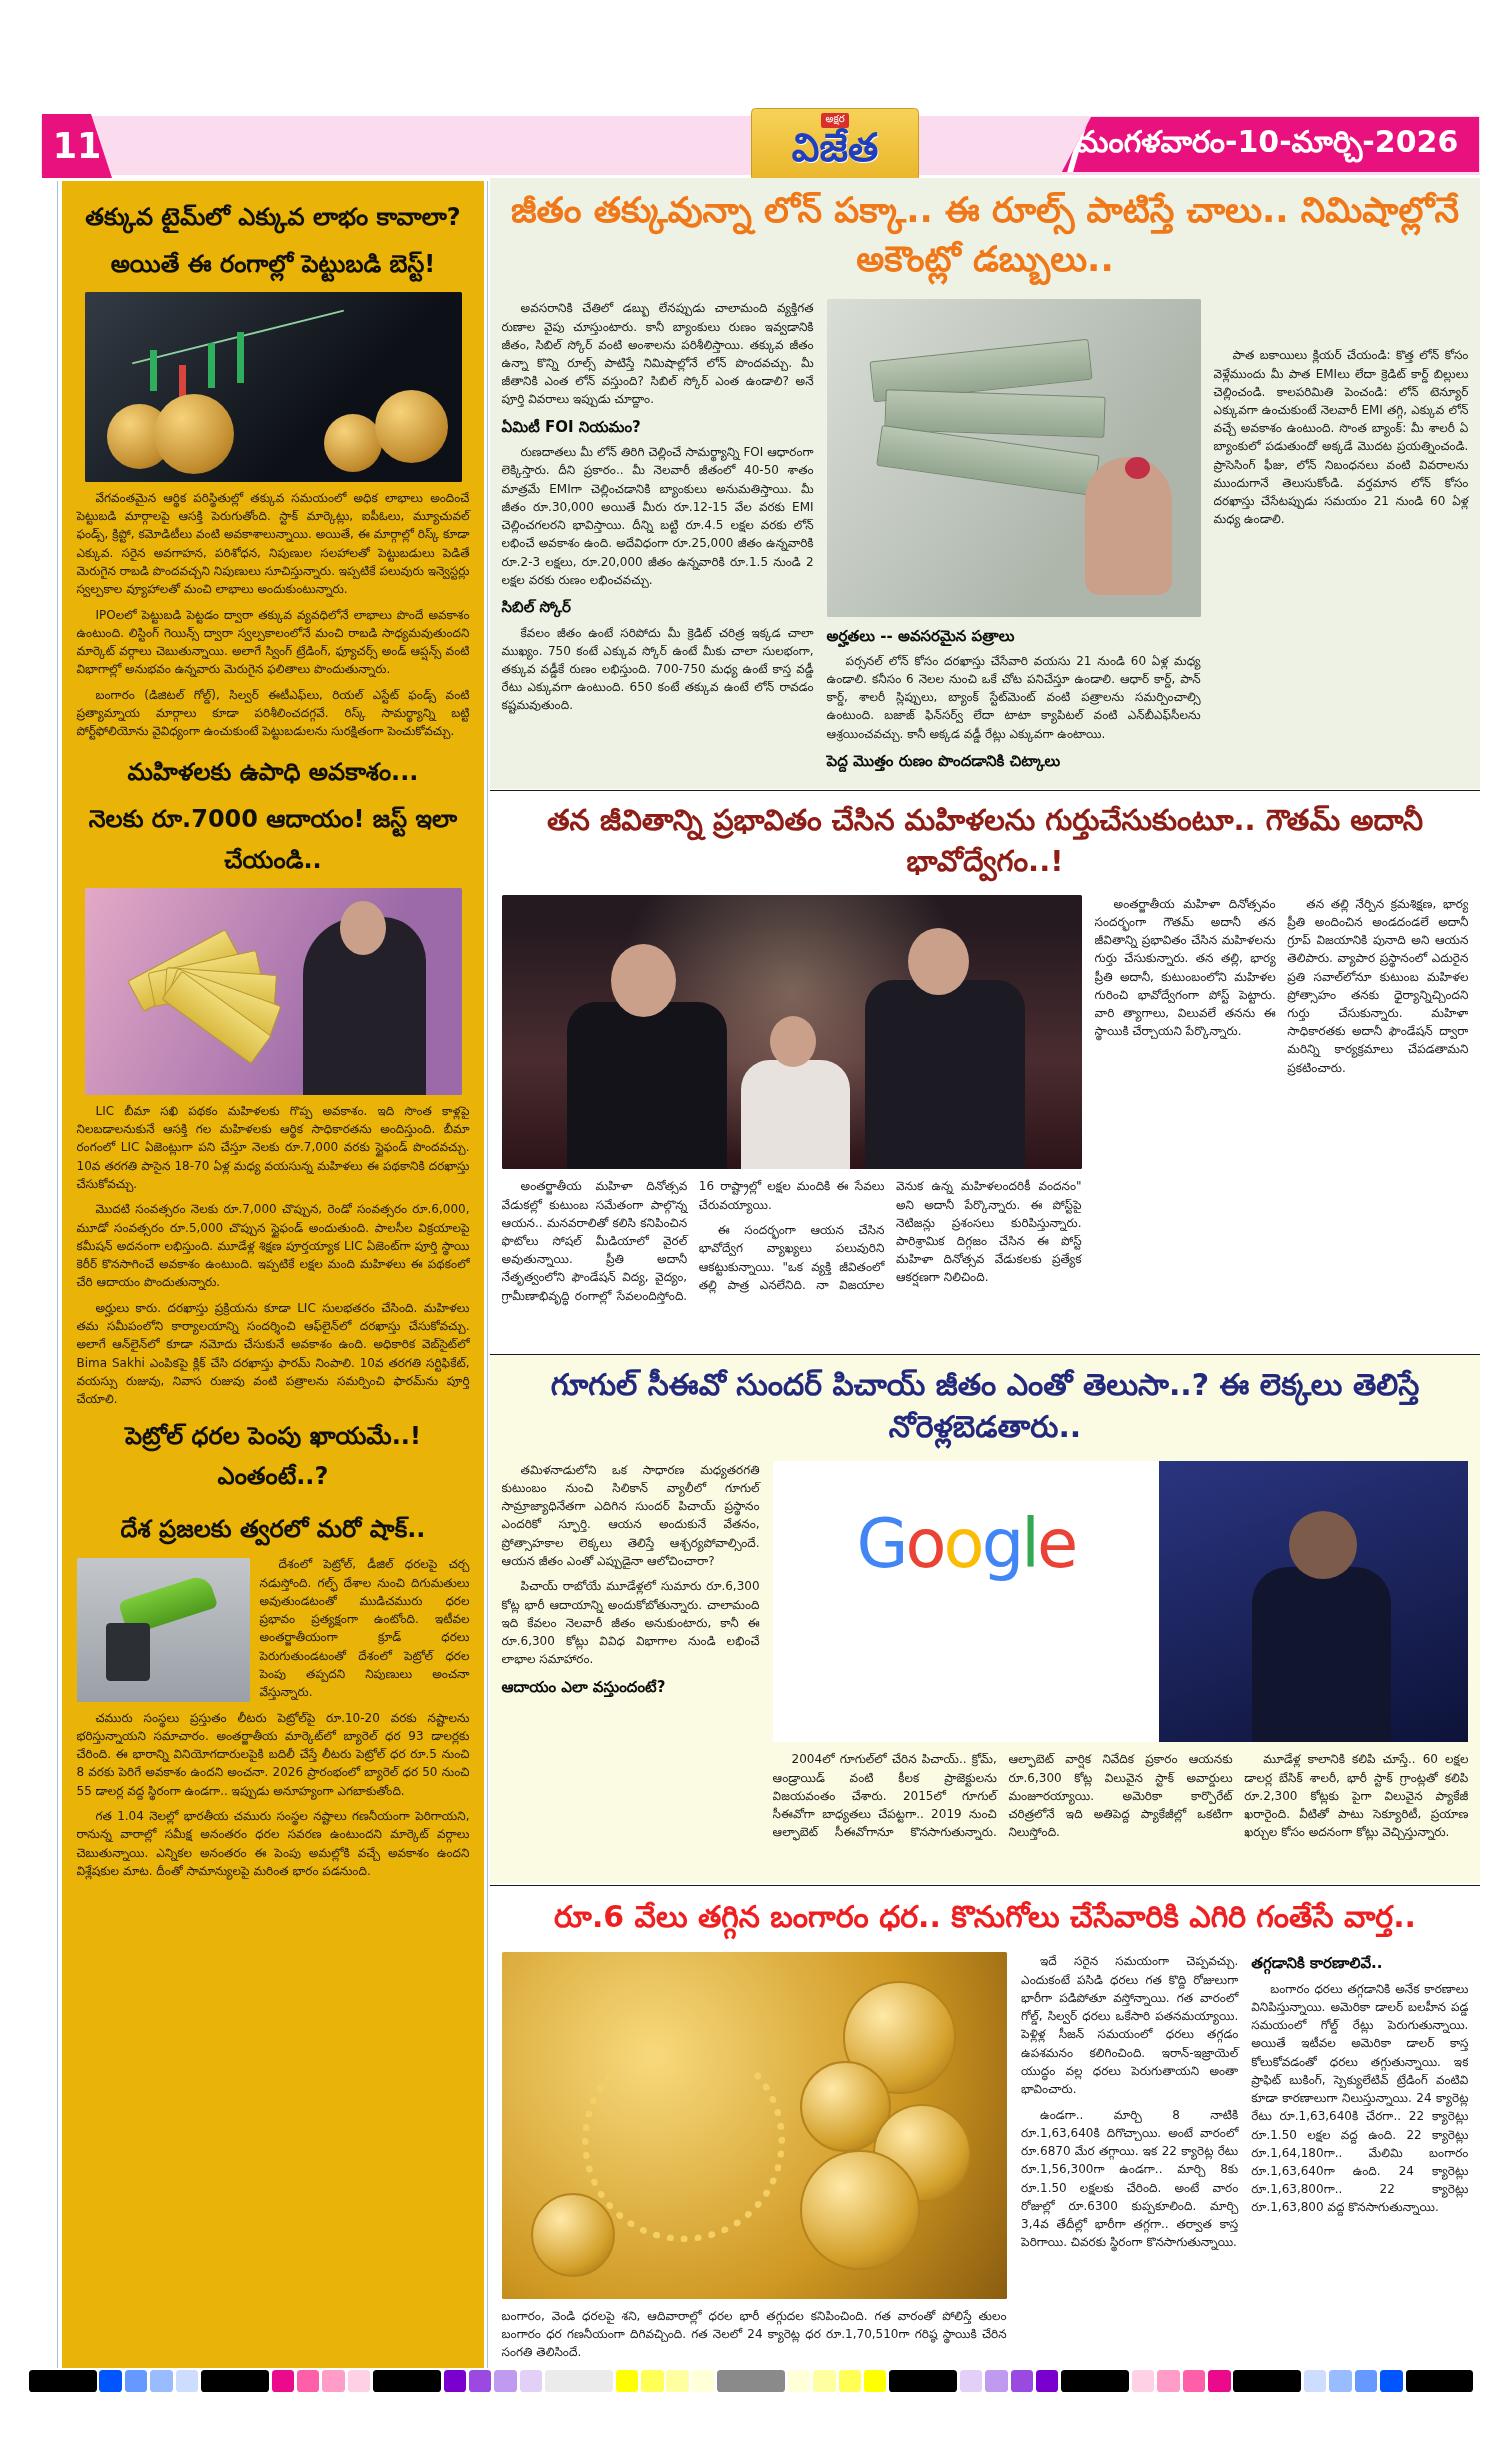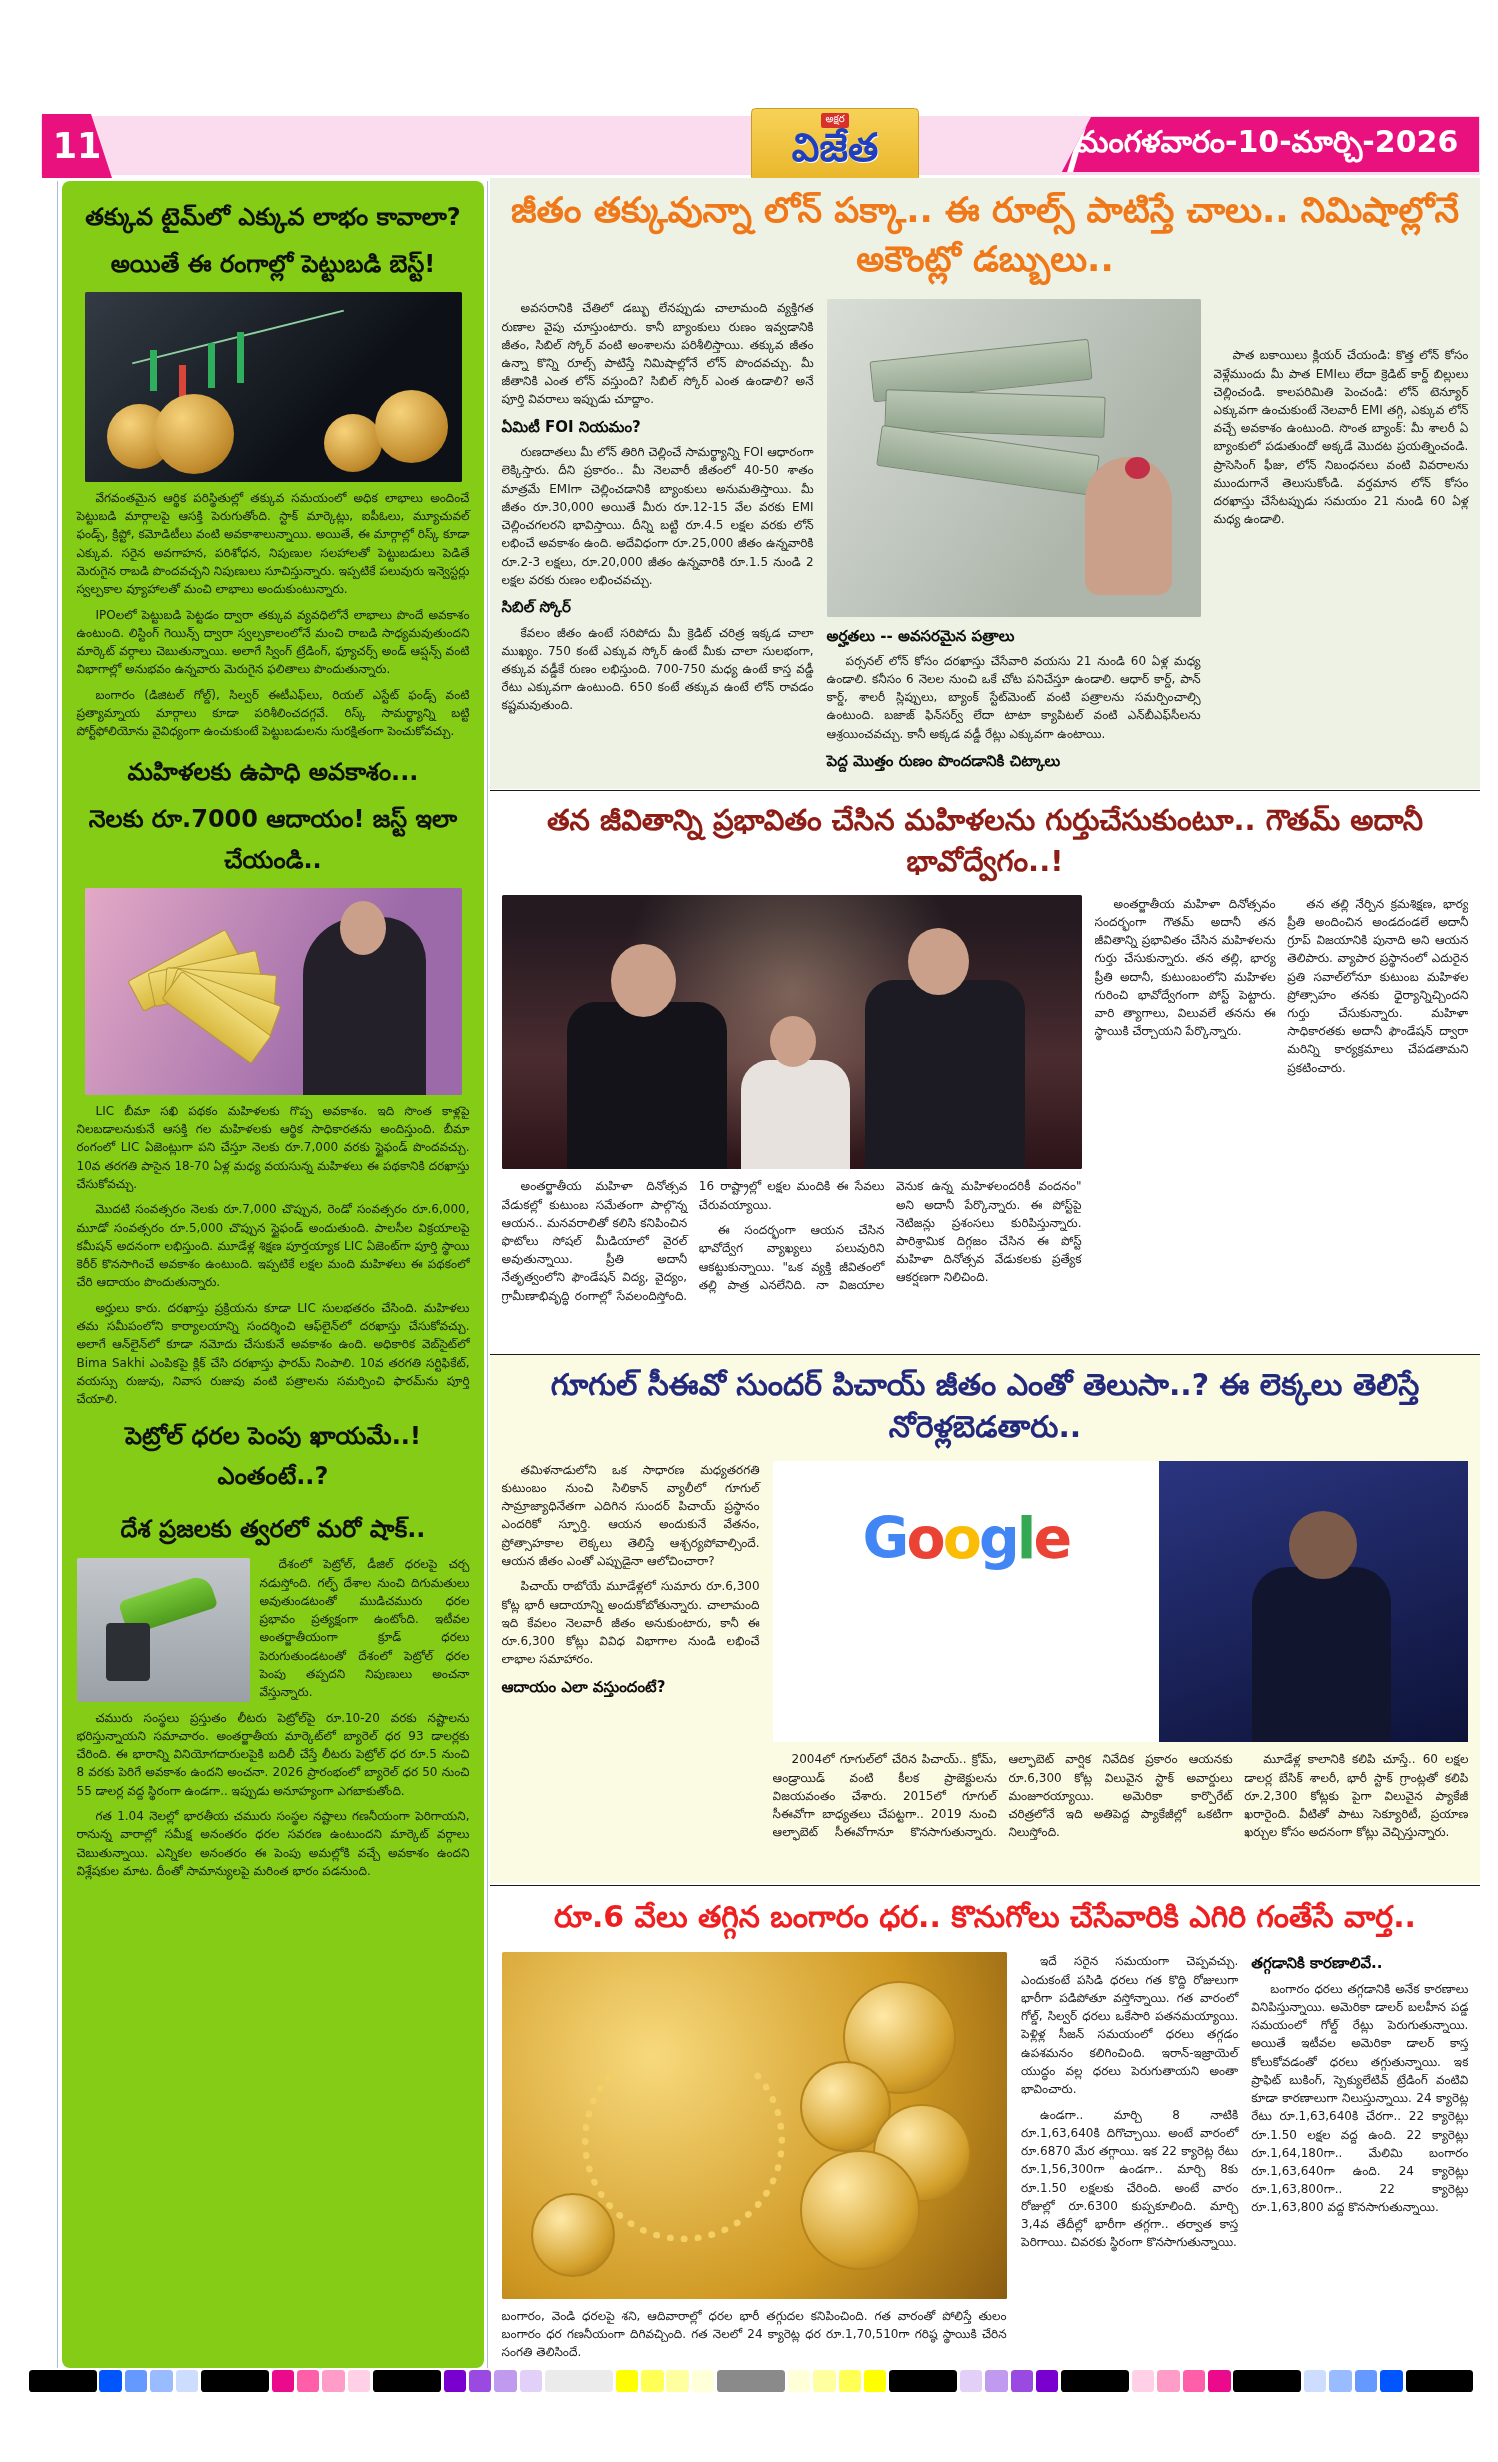--- a/index.html
+++ b/index.html
@@ -24,22 +24,22 @@
   .dateband::before{content:"";position:absolute;left:19px;top:0;width:5.8px;height:100%;background:#fff;transform:skewX(-16deg);}
 
   
   .lh{font-size:24px;font-weight:bold;text-align:center;color:#101010;line-height:1.7;margin:11.6px 0 5.8px;}
   .body-txt{font-size:12px;line-height:1.52;text-align:justify;color:#1b1b1b;}
   .body-txt p{margin:0 0 7.3px;text-indent:19px;}
   .sub{font-weight:bold;font-size:15px;color:#0d0d0d;margin:5.8px 0 4.4px;}
   .imgframe{margin:7.3px auto;position:relative;overflow:hidden;border-radius:1.5px;}
 
   
-  .left-col{position:absolute;left:62px;top:181px;width:422px;height:2187px;background:#84cc16;
-            box-sizing:border-box;padding:4.4px 14.5px;border-radius:8px;}
+  .left-col{position:absolute;left:62px;top:181px;width:422px;height:2187px;background:#eab308;
+            box-sizing:border-box;padding:4.4px 14.5px;}
   .img-invest{width:377px;height:190px;background:linear-gradient(135deg,#343b44,#0d1117 65%);}
   .coin{position:absolute;border-radius:50%;background:radial-gradient(circle at 35% 30%,#f6d27a,#c08a2c 70%,#8a5c10);}
   .candle{position:absolute;width:7.3px;background:#2fae5e;}
   .candle.red{background:#d8453a;}
   .trend{position:absolute;left:44px;top:44px;width:218px;height:2.2px;background:#8fd0a0;transform:rotate(-14deg);}
   .img-woman{width:377px;height:207px;background:linear-gradient(115deg,#e3a9c6,#9c6aa8 70%);}
   .fig-dark{position:absolute;left:218px;top:29px;width:123px;height:178px;background:#23202a;border-radius:58px 44px 0 0;}
   .head-skin{position:absolute;left:255px;top:13px;width:46px;height:54px;background:#caa08a;border-radius:50%;}
   .note{position:absolute;width:109px;height:33px;background:linear-gradient(#efda77,#d9b93f);border:0.7px solid #b89a2e;border-radius:2.9px;}
   .img-petrol{float:left;width:173px;height:144px;margin:2.9px 10px 4.4px 0;background:linear-gradient(#c3c7cc,#9aa0a6);}
@@ -72,21 +72,21 @@
 
   
   .google{position:absolute;left:490px;top:1354px;width:990px;height:529px;background:#fbfae3;
           border-top:1.5px solid #1a1a1a;box-sizing:border-box;padding:2.9px 11.6px;}
   .google-h{font-size:30px;font-weight:bold;color:#232a7e;text-align:center;margin:8.7px 0 10px;}
   .g-flex{display:flex;gap:13px;}
   .g-left{width:258px;}
   .g-right{flex:1;}
   .img-google{width:100%;height:281px;display:flex;overflow:hidden;}
   .g-white{flex:1.25;background:#fff;display:flex;align-items:flex-start;justify-content:center;padding-top:44px;}
-  .gword{font-size:57px;font-weight:bold;letter-spacing:-2.9px;}
+  .gword{font-size:67px;font-weight:normal;letter-spacing:-2.9px;}
   .gc0{color:#4285F4}.gc1{color:#EA4335}.gc2{color:#FBBC05}.gc3{color:#4285F4}.gc4{color:#34A853}.gc5{color:#EA4335}
   .g-dark{flex:1;position:relative;background:linear-gradient(160deg,#2a3580,#0d1338);}
   .sil{position:absolute;left:30%;bottom:0;width:45%;height:62%;background:#11162e;border-radius:36px 36px 0 0;}
   .silh{position:absolute;left:42%;bottom:58%;width:22%;height:24%;background:#7d5b4a;border-radius:50%;}
   .g-below{column-count:3;column-gap:11.6px;margin-top:8.7px;height:128px;overflow:hidden;}
   .g-strip{column-count:3;column-gap:16px;margin-top:7.3px;height:75px;overflow:hidden;border-top:0.7px solid #c9c79a;padding-top:5.8px;}
 
   
   .gold{position:absolute;left:490px;top:1885px;width:990px;height:484px;background:#fff;
         border-top:1.5px solid #1a1a1a;box-sizing:border-box;padding:2.9px 11.6px;}

